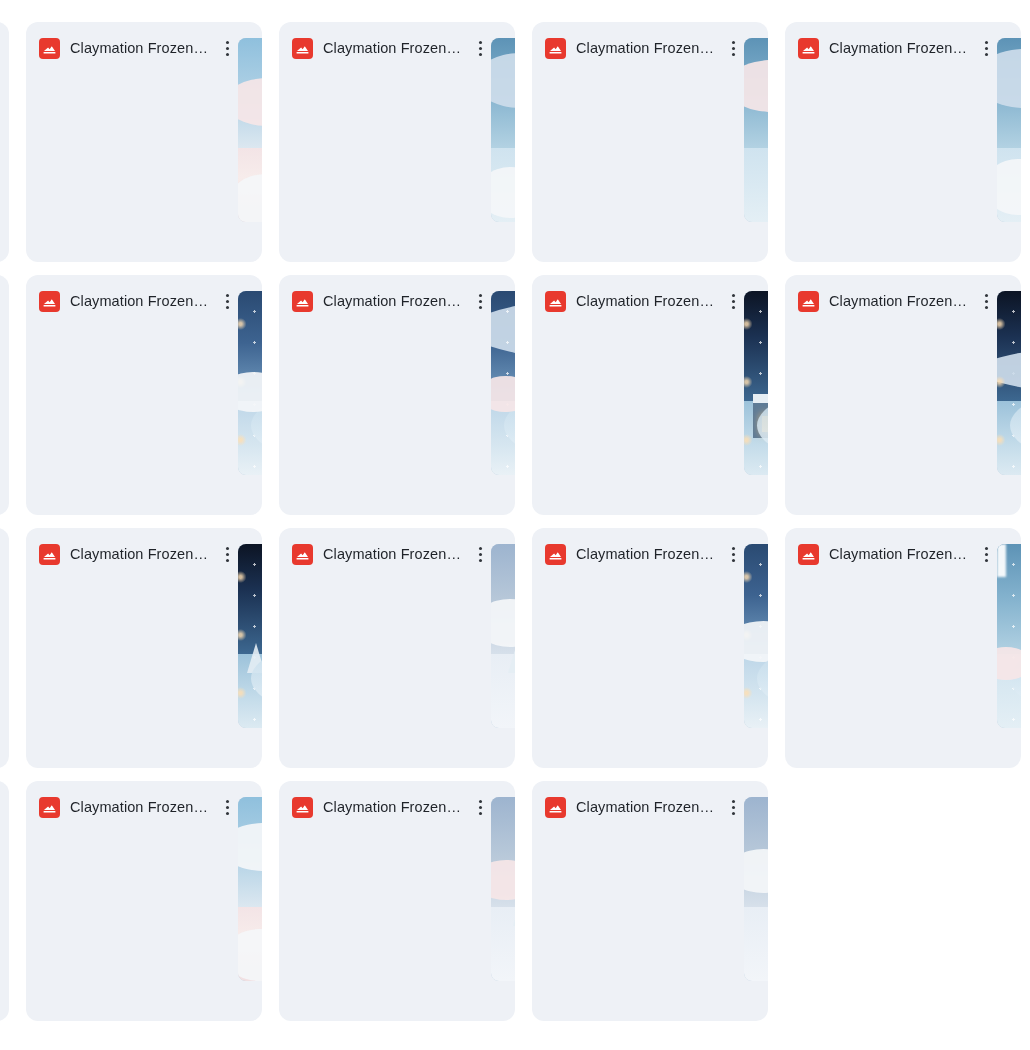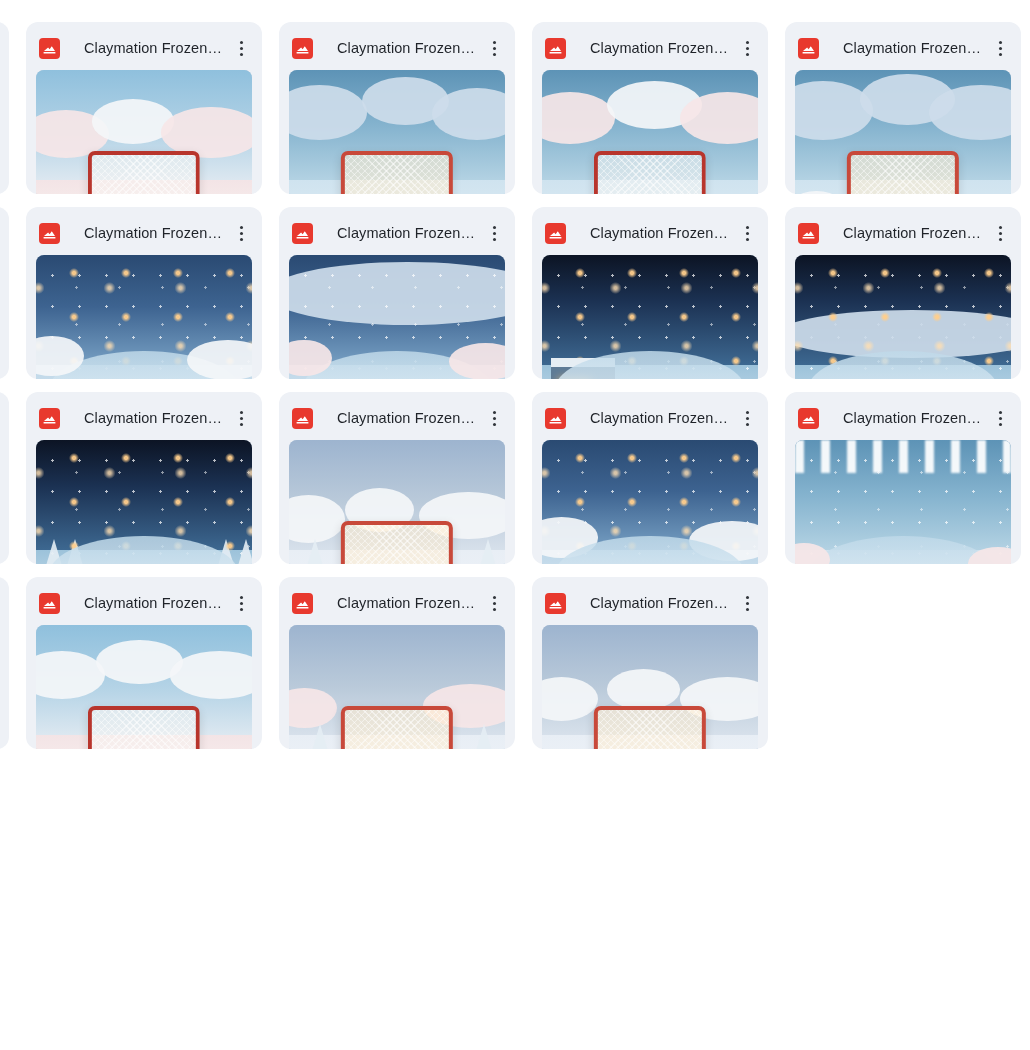--- a/index.html
+++ b/index.html
@@ -27,26 +27,26 @@
     width: 1290px;
     display: grid;
     grid-template-columns: repeat(5, 236px);
     column-gap: 17px;
     row-gap: 13px;
   }
 
   
   .card {
     width: 236px;
-    height: 172px;
+    height: 240px;
     background: #eef1f6;
     border-radius: 12px;
     padding: 10px 10px 12px 10px;
     display: flex;
-    flex-direction: column;
+    flex-direction: row;
     overflow: hidden;
     text-align: right;
   }
 
   .card-header {
     height: 32px;
     display: flex;
     align-items: center;
     gap: 10px;
     padding: 0 2px 0 3px;

